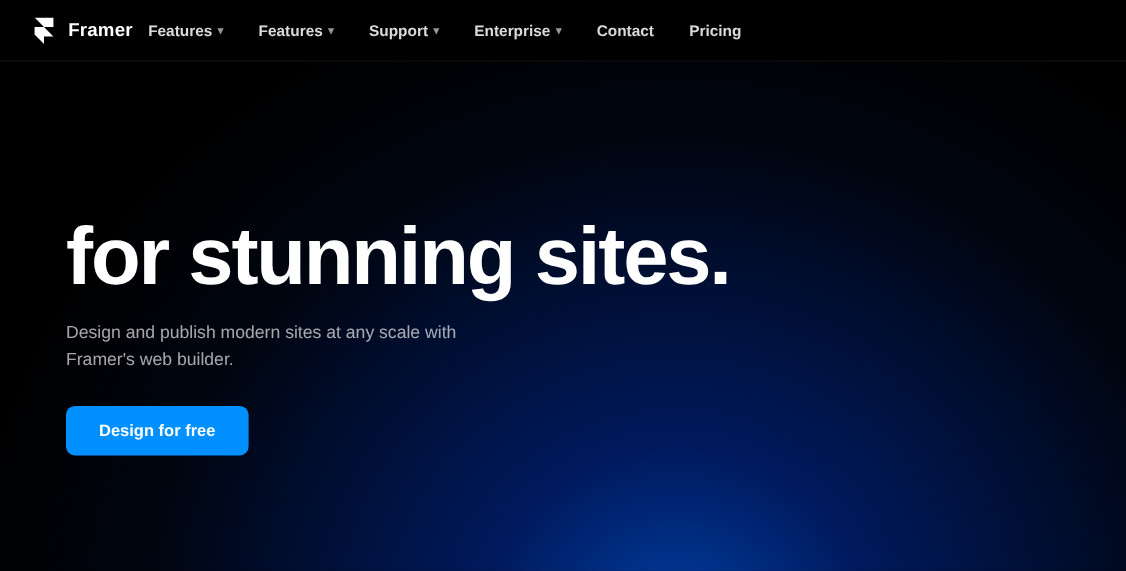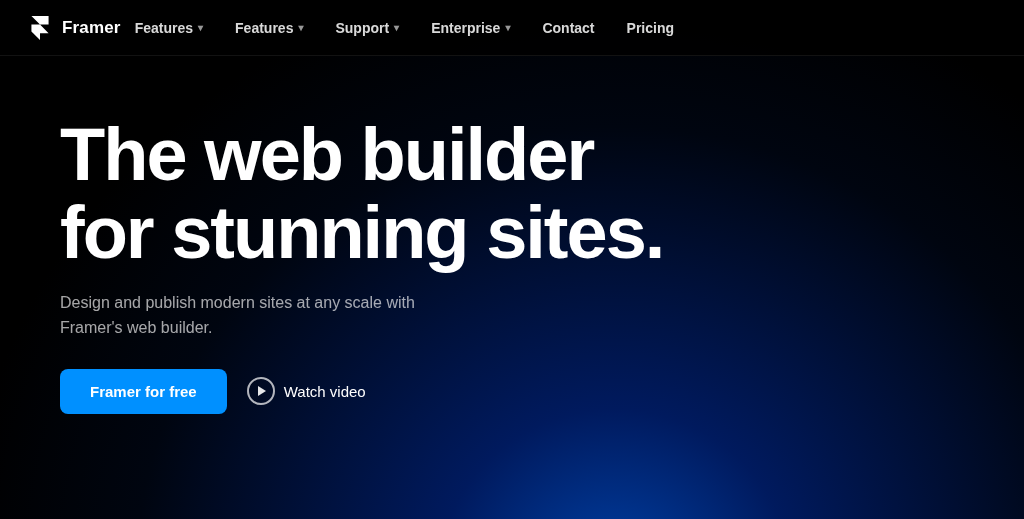--- a/index.html
+++ b/index.html
@@ -199,27 +199,21 @@
       <span>Contact</span>
     </div>
     <div class="nav-item">
       <span>Pricing</span>
     </div>
   </div>
 </nav>
 
 <section class="hero">
   <h1 class="hero-title">
-    <span>The web builder</span><br>
+    <br>
     <span>for stunning sites.</span>
   </h1>
   <p class="hero-subtitle">Design and publish modern sites at any scale with Framer's web builder.</p>
 
   <div class="hero-actions">
-    <button class="btn-start">Framer for free</button>
-    <button class="btn-video">
-      <div class="play-icon-circle">
-        <div class="play-triangle"></div>
-      </div>
-      <span>Watch video</span>
-    </button>
+    <button class="btn-start">Design for free</button>
   </div>
 </section>
 
 </body></html>

